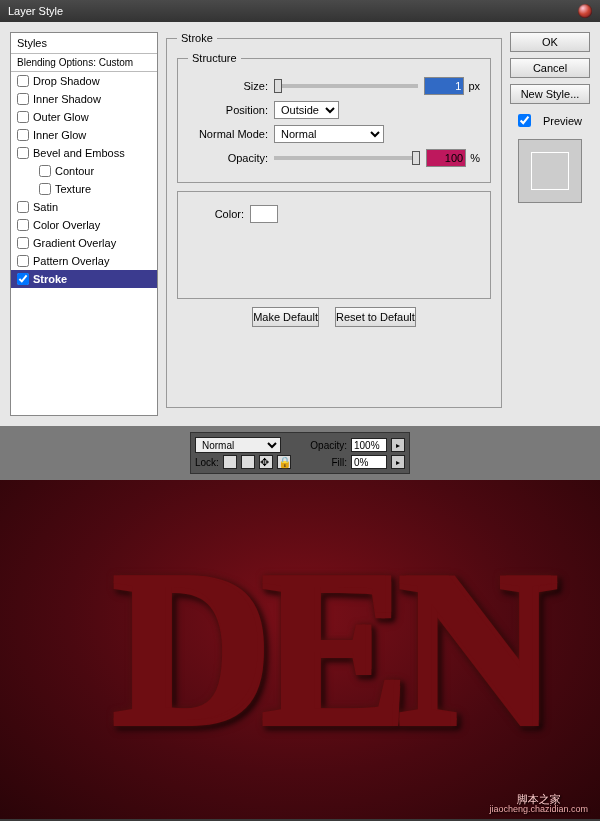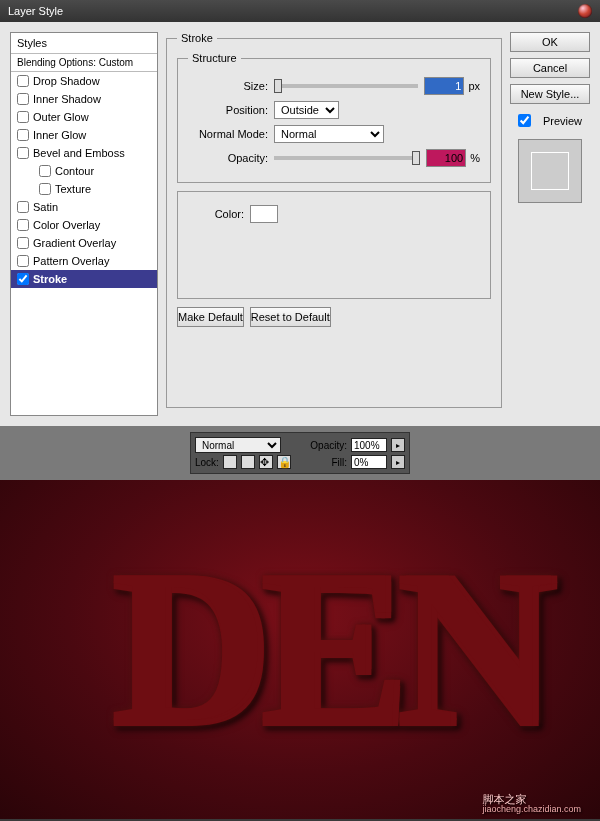--- a/index.html
+++ b/index.html
@@ -18,38 +18,38 @@
 fieldset { border: 1px solid #999; padding: 8px 10px 10px; margin-bottom: 8px; }
 legend { padding: 0 4px; color: #000; }
 .row { display: flex; align-items: center; margin: 4px 0; min-height: 20px; }
 .row label { width: 80px; text-align: right; margin-right: 6px; }
 .slider { flex: 1; height: 4px; background: #bbb; position: relative; margin-right: 6px; }
 .slider .thumb { position: absolute; top: -5px; width: 8px; height: 14px; background: #ddd; border: 1px solid #555; }
 .num-input { width: 40px; border: 1px solid #888; padding: 2px; background: #be185d; text-align: right; }
 .num-input.hl { background: #316ac5; color: #fff; }
 select { border: 1px solid #888; background: #fff; padding: 1px 2px; height: 18px; }
 .swatch { width: 28px; height: 18px; border: 1px solid #888; background: #fff; display: inline-block; }
-.btns-row { display: flex; gap: 6px; }
+.btns-row { display: flex; justify-content: center; gap: 16px; }
 button { background: linear-gradient(#fafafa,#ddd); border: 1px solid #888; border-radius: 0; padding: 3px 0; cursor: pointer; }
 .right-panel { width: 80px; display: flex; flex-direction: column; gap: 6px; align-items: stretch; }
 .right-panel button { width: 100%; }
 .preview-check { display: flex; align-items: center; gap: 12px; justify-content: center; margin-top: 4px; }
 .preview-box { width: 64px; height: 64px; background: #ccc; border: 1px solid #888; margin: 6px auto 0; position: relative; }
 .preview-box::after { content: ''; position: absolute; inset: 12px; border: 1px solid #fff; background: #ccc; }
 .layers-bar { background: #7a7a7a; padding: 6px 0; display: flex; flex-direction: column; align-items: center; gap: 2px; }
 .layers-inner { background: #535353; border: 1px solid #333; width: 220px; padding: 3px 4px; }
 .lrow { display: flex; align-items: center; gap: 4px; color: #000; padding: 1px 0; }
 .lrow .lbl { color: #000; font-size: 10px; }
 .mini-select { width: 86px; height: 16px; font-size: 10px; border: 1px solid #222; background: #eee; }
 .mini-num { width: 36px; height: 14px; font-size: 10px; border: 1px solid #222; background: #fff; padding: 0 2px; }
 .pop { width: 14px; height: 14px; border: 1px solid #222; background: #ccc; display: inline-flex; align-items: center; justify-content: center; font-size: 8px; }
 .lock-ico { width: 14px; height: 14px; border: 1px solid #222; background: #ddd; display: inline-block; }
 .artwork { width: 600px; height: 339px; background: radial-gradient(ellipse at 50% 40%, #7a0f18 0%, #4a0810 55%, #2a0408 100%); position: relative; overflow: hidden; display: flex; align-items: center; justify-content: center; }
 .gold-text { font-family: "Times New Roman", serif; font-size: 220px; font-weight: bold; letter-spacing: -10px; background: linear-gradient(180deg,#f5d98a 0%,#d9a23a 35%,#9a5a15 55%,#e8c068 75%,#b8772a 100%); -webkit-background-clip: text; -webkit-text-fill-color: transparent; filter: drop-shadow(0 0 3px #5a1010) drop-shadow(3px 3px 2px rgba(0,0,0,.8)); text-shadow: -3px -3px 0 #6e0d12, 3px -3px 0 #6e0d12, -3px 3px 0 #6e0d12, 3px 3px 0 #6e0d12; transform: translateX(30px); }
-.watermark { position: absolute; right: 19px; bottom: 4px; color: #fcc; font-size: 14px; text-shadow: 1px 1px 2px #000; font-family: KaiTi, serif; text-align: left; line-height: 1.1; margin-top: 26px; }
+.watermark { position: absolute; right: 12px; bottom: 4px; color: #fcc; font-size: 14px; text-shadow: 1px 1px 2px #000; font-family: KaiTi, serif; text-align: center; line-height: 1.1; margin-top: 26px; }
 .watermark .sub { font-size: 9px; color: #eaa; }
 </style>
 </head>
 <body>
 
 <div class="titlebar">
   <span>Layer Style</span>
   <span class="orb"></span>
 </div>
 

